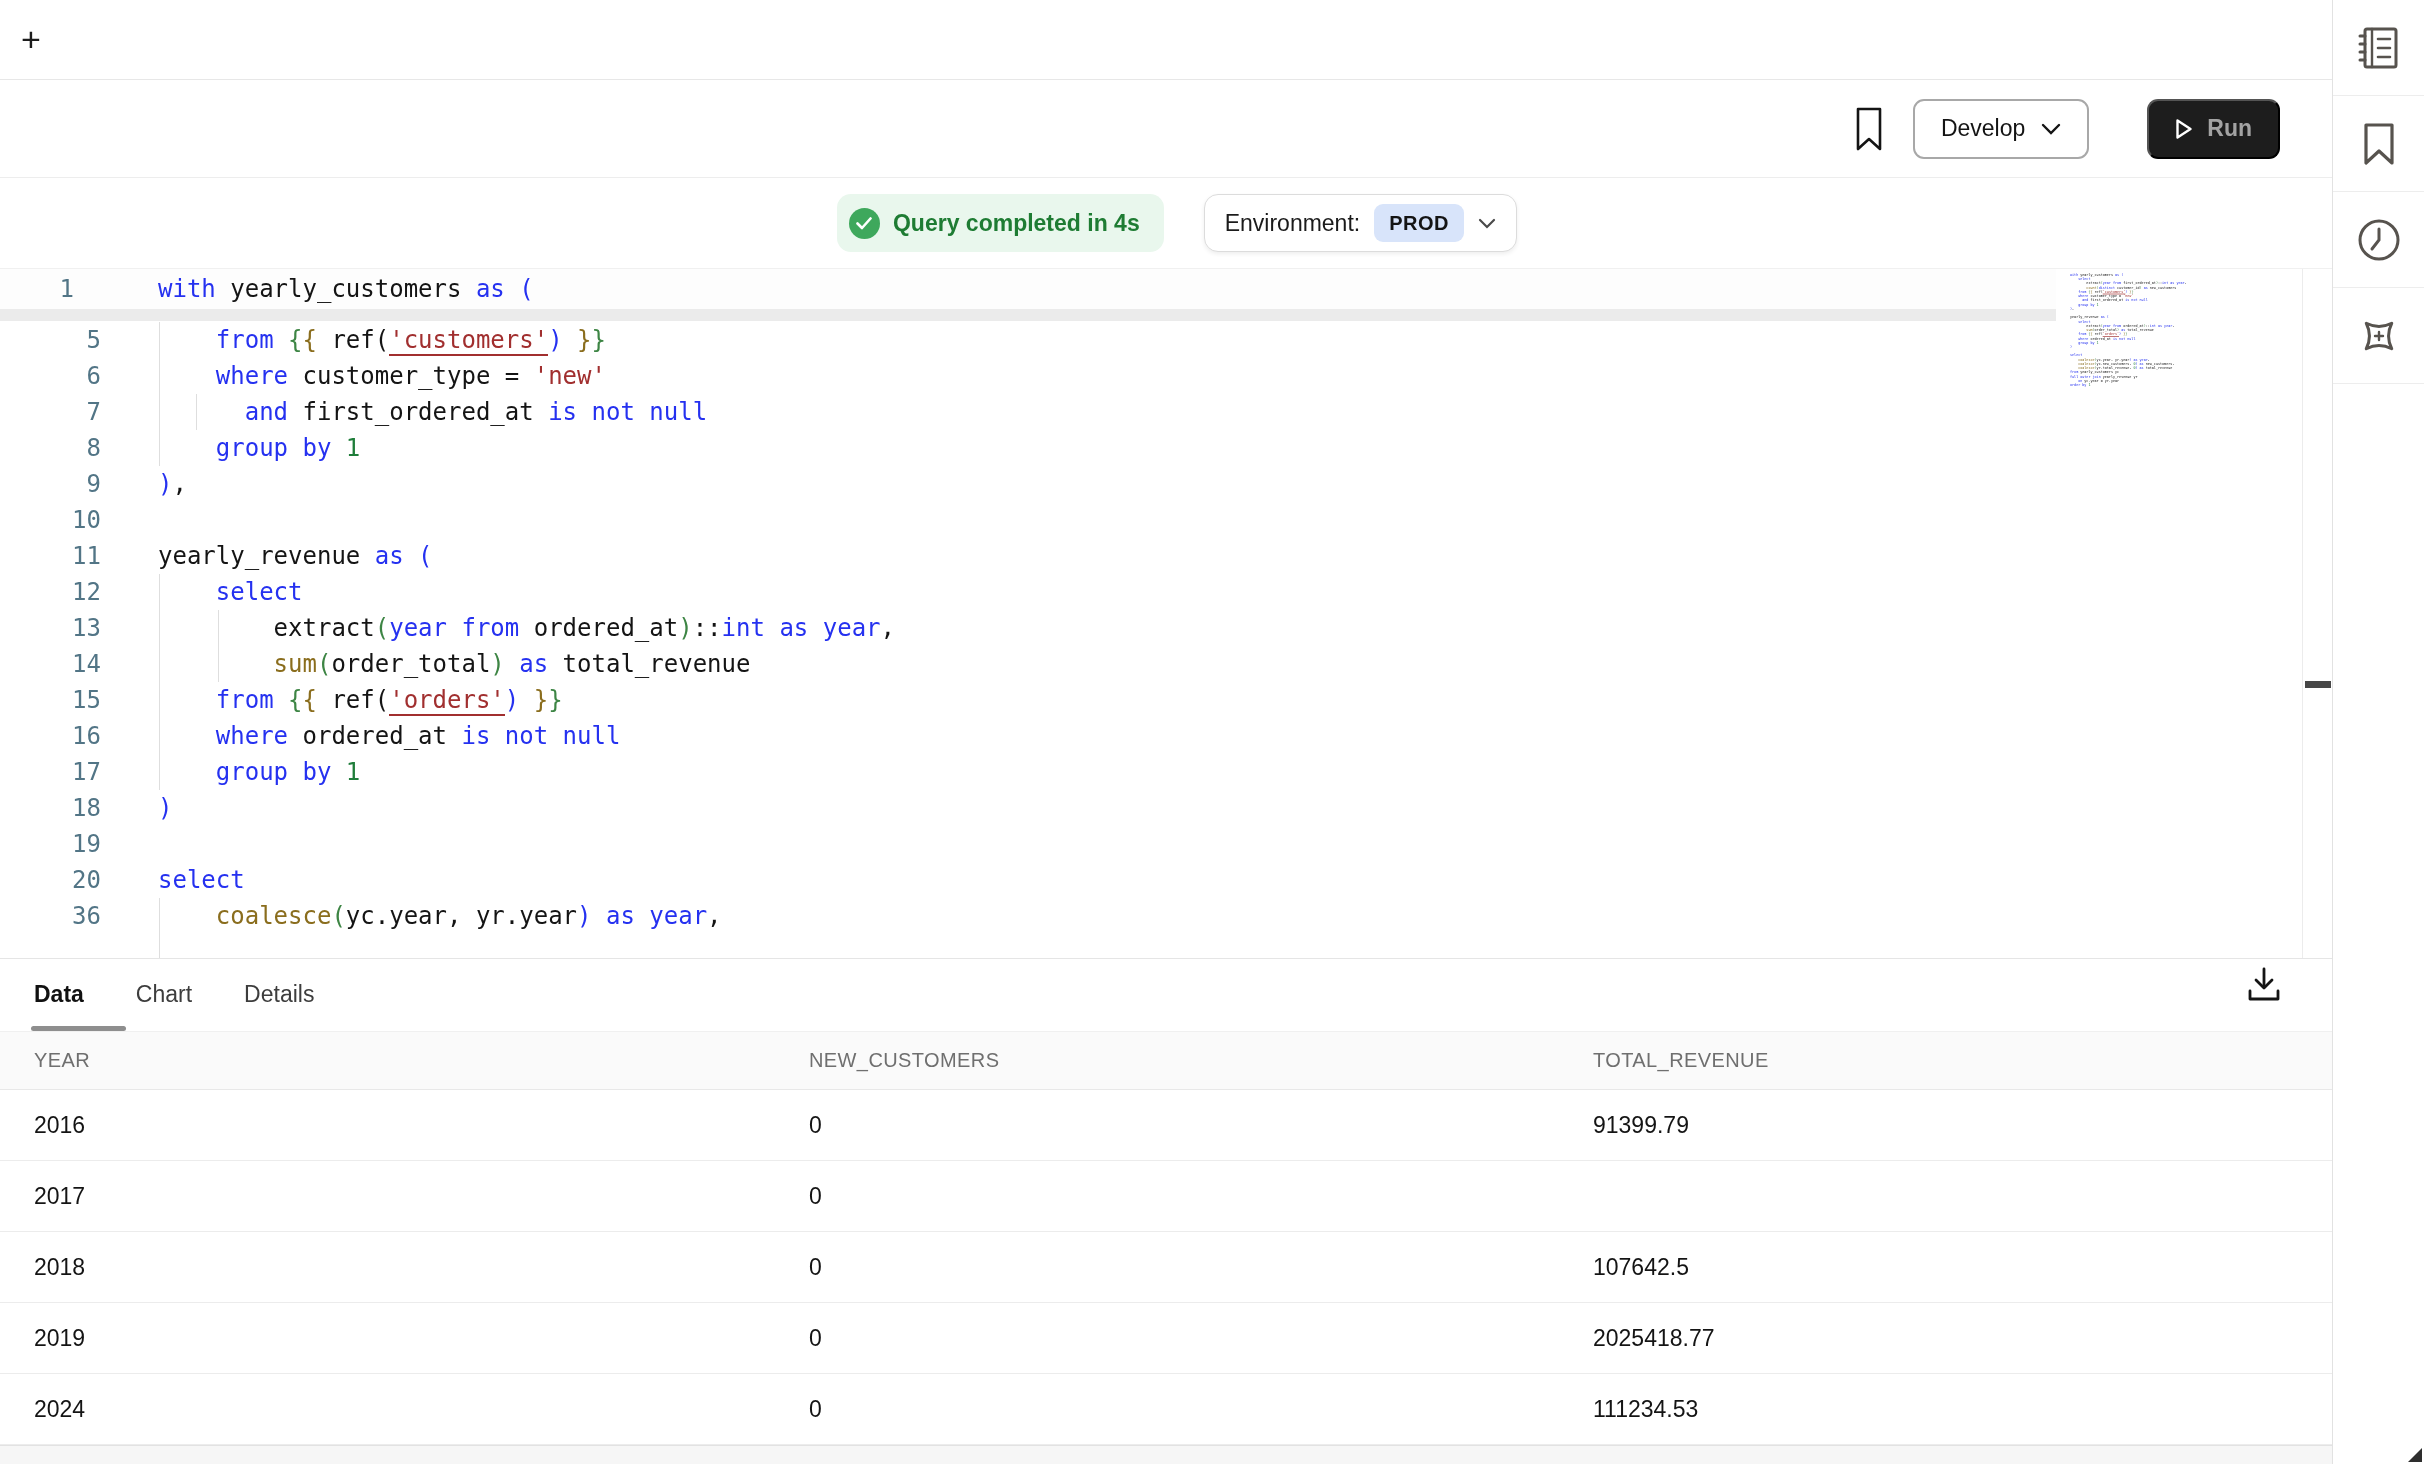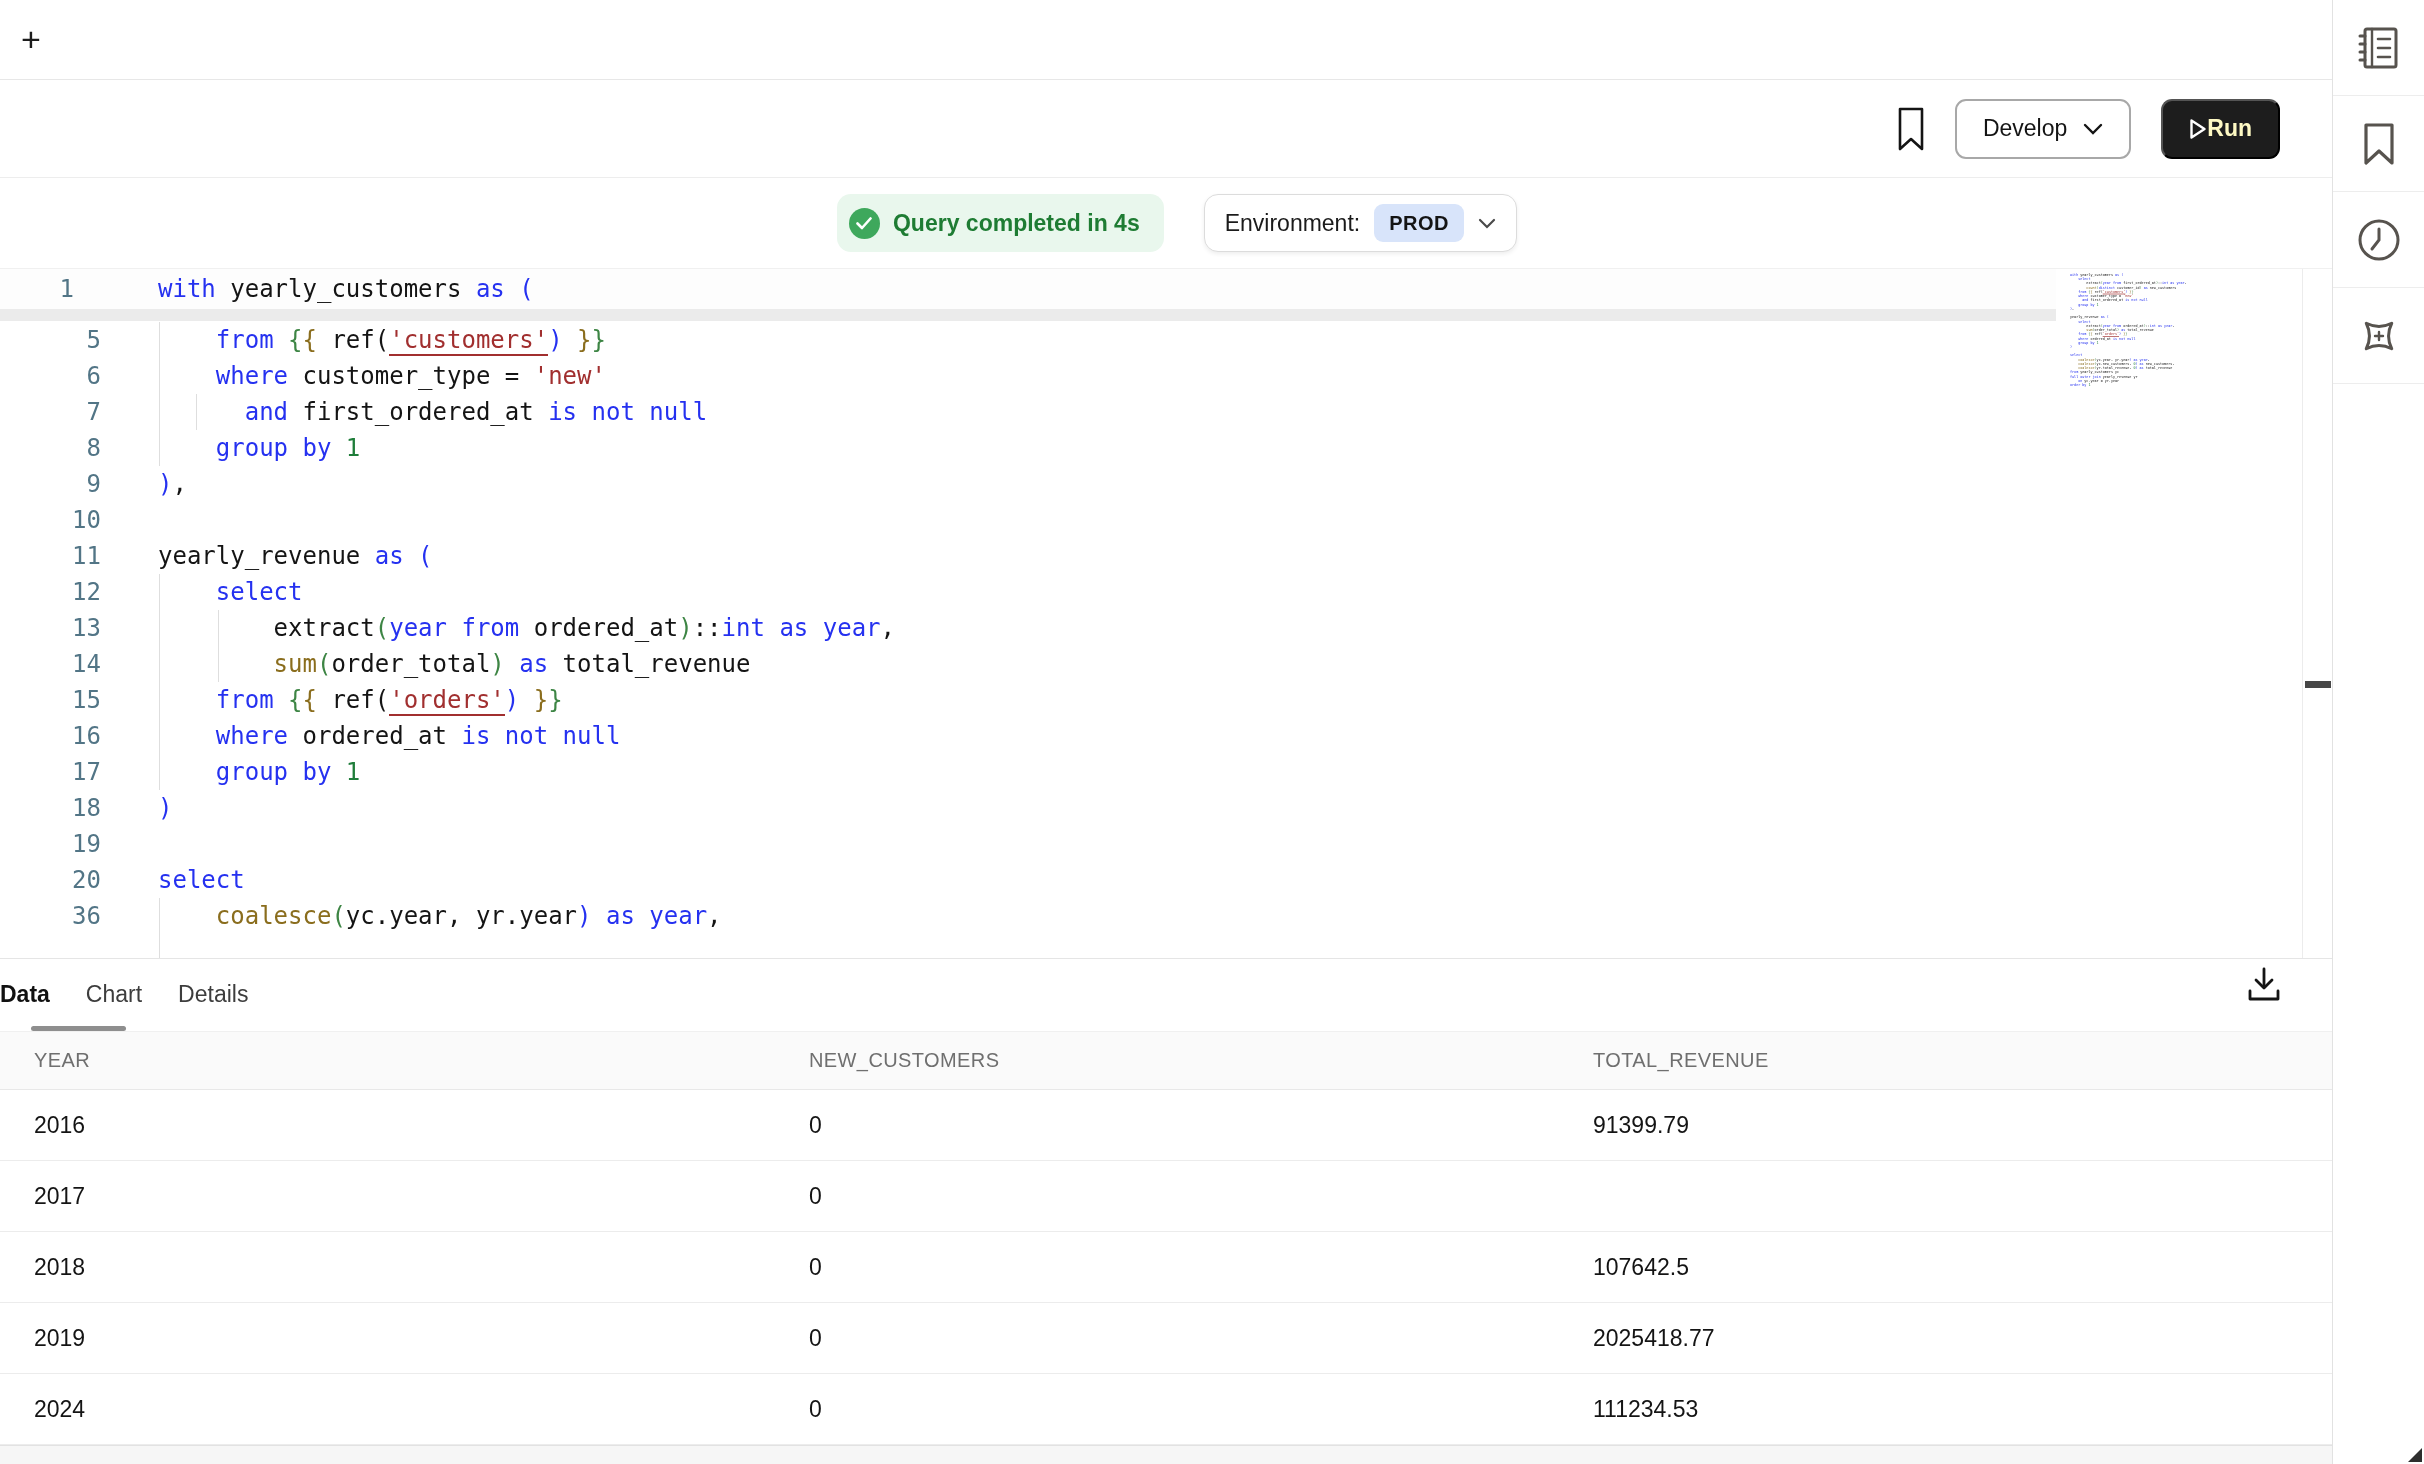--- a/index.html
+++ b/index.html
@@ -15,21 +15,21 @@
   .tab { width: 210px; display: flex; align-items: center; padding-left: 32px; gap: 16px; border-right: 1px solid #e7e7e7; cursor: default; }
   .tab-label { color: #6b4cf0; font-size: 23px; }
   .tab-close { color: #3f3f3f; font-size: 26px; line-height: 26px; font-weight: 300; }
   .newtab { width: 62px; display: flex; align-items: center; justify-content: center; color: #1c1c1c; font-size: 34px; font-weight: 300; }
 
   
   .toolbar { height: 98px; border-bottom: 1px solid #ededed; display: flex; align-items: center; justify-content: flex-end; gap: 30px; padding-right: 52px; }
   .icon-btn { display: flex; align-items: center; justify-content: center; }
   .btn { display: flex; align-items: center; height: 60px; border-radius: 11px; font-size: 23px; }
   .btn-develop { border: 2px solid #a8a8a8; background: #fff; color: #141414; padding: 0 26px; gap: 16px; }
-  .btn-run { background: #1d1d1d; color: #fef9c3; padding: 0 26px; font-weight: 700; }
+  .btn-run { background: #1d1d1d; color: #a3a3a3; padding: 0 26px; gap: 14px; font-weight: 700; margin-left: 28px; }
 
   
   .statusrow { height: 90px; display: flex; align-items: center; gap: 16px; padding-left: 22px; justify-content: center; }
   .pill { height: 58px; border-radius: 14px; display: flex; align-items: center; }
   .pill-success { background: #e9f7ed; padding: 0 24px 0 12px; gap: 13px; }
   .pill-success .txt { color: #1e7c33; font-size: 23px; font-weight: 600; }
   .check-circle { width: 31px; height: 31px; border-radius: 50%; background: #3ea85c; display: flex; align-items: center; justify-content: center; }
   .pill-env { background: #fff; border: 1px solid #dcdcdc; box-shadow: 0 2px 4px rgba(0,0,0,.07); padding: 0 20px; gap: 14px; margin-left: 24px; }
   .env-label { color: #1b1b1b; font-size: 23px; }
   .env-chip { background: #d8e4fa; border-radius: 9px; height: 38px; display: flex; align-items: center; padding: 0 15px; font-size: 20px; font-weight: 700; letter-spacing: .5px; color: #141414; }
@@ -56,21 +56,21 @@
 
   
   .minimap { position: absolute; left: 2070px; top: 4px; width: 170px; height: 130px; overflow: hidden; z-index: 4; }
   .mm-inner { font-family: "DejaVu Sans Mono", monospace; font-size: 10.2px; line-height: 12.7px; white-space: pre; transform: scale(.3334); transform-origin: 0 0; width: 500px; }
   
   .vtrack { position: absolute; left: 2302px; top: 0; bottom: 0; width: 30px; border-left: 1px solid #ececec; z-index: 5; }
   .vthumb { position: absolute; left: 2px; top: 412px; width: 26px; height: 7px; background: #474747; }
 
   
   .results { height: 506px; border-top: 1px solid #e5e5e5; display: flex; flex-direction: column; }
-  .rtabs { position: relative; height: 72px; display: flex; align-items: center; gap: 36px; }
+  .rtabs { position: relative; height: 72px; display: flex; align-items: center; gap: 52px; padding-left: 34px; }
   .rtab { font-size: 23px; color: #3d3d3d; }
   .rtab.active { color: #111; font-weight: 700; }
   .rtab-underline { position: absolute; left: 31px; bottom: 0; width: 95px; height: 5px; background: #8e8e8e; border-radius: 3px; }
   .dl-btn { position: absolute; right: 50px; top: 6px; }
   .tgrid { display: grid; grid-template-columns: 775px 784px 1fr; align-items: center; padding-left: 34px; }
   .thead { height: 60px; background: #fafafa; border-top: 1px solid #f0f0f0; border-bottom: 1px solid #e8e8e8; }
   .thead .th { color: #6f6f6f; font-size: 20px; letter-spacing: .4px; }
   .trow { height: 71px; border-bottom: 1px solid #ececec; }
   .trow .td { color: #141414; font-size: 23px; }
   .hscroll { height: 19px; background: #f6f6f6; border-top: 1px solid #e2e2e2; margin-top: auto; }

